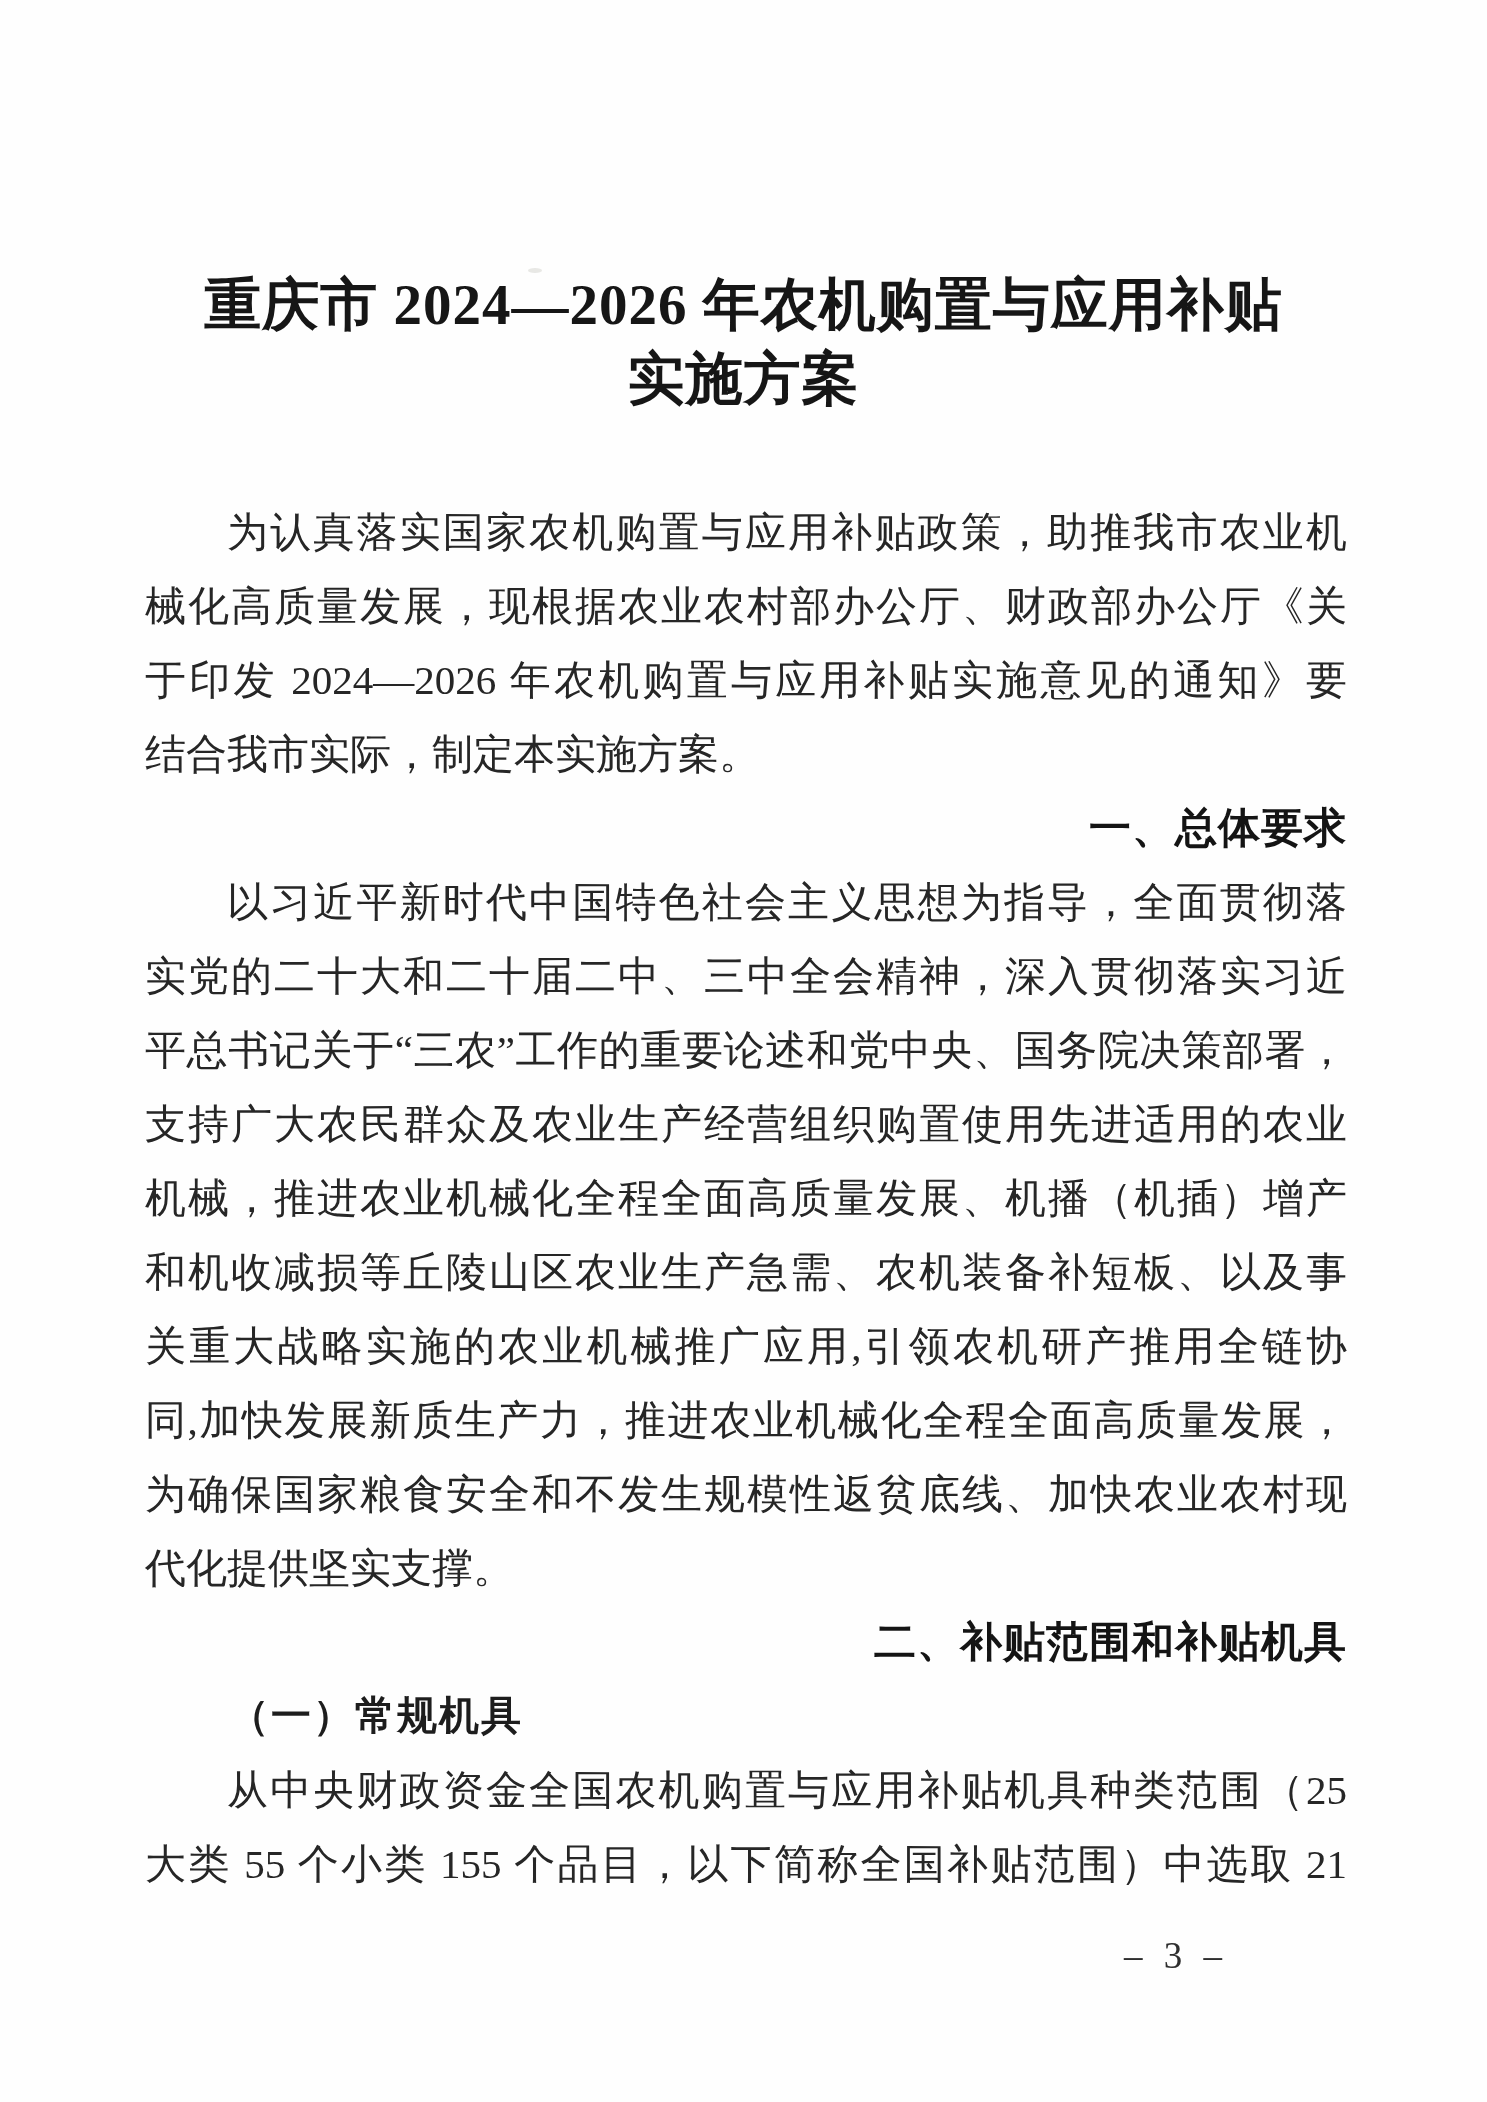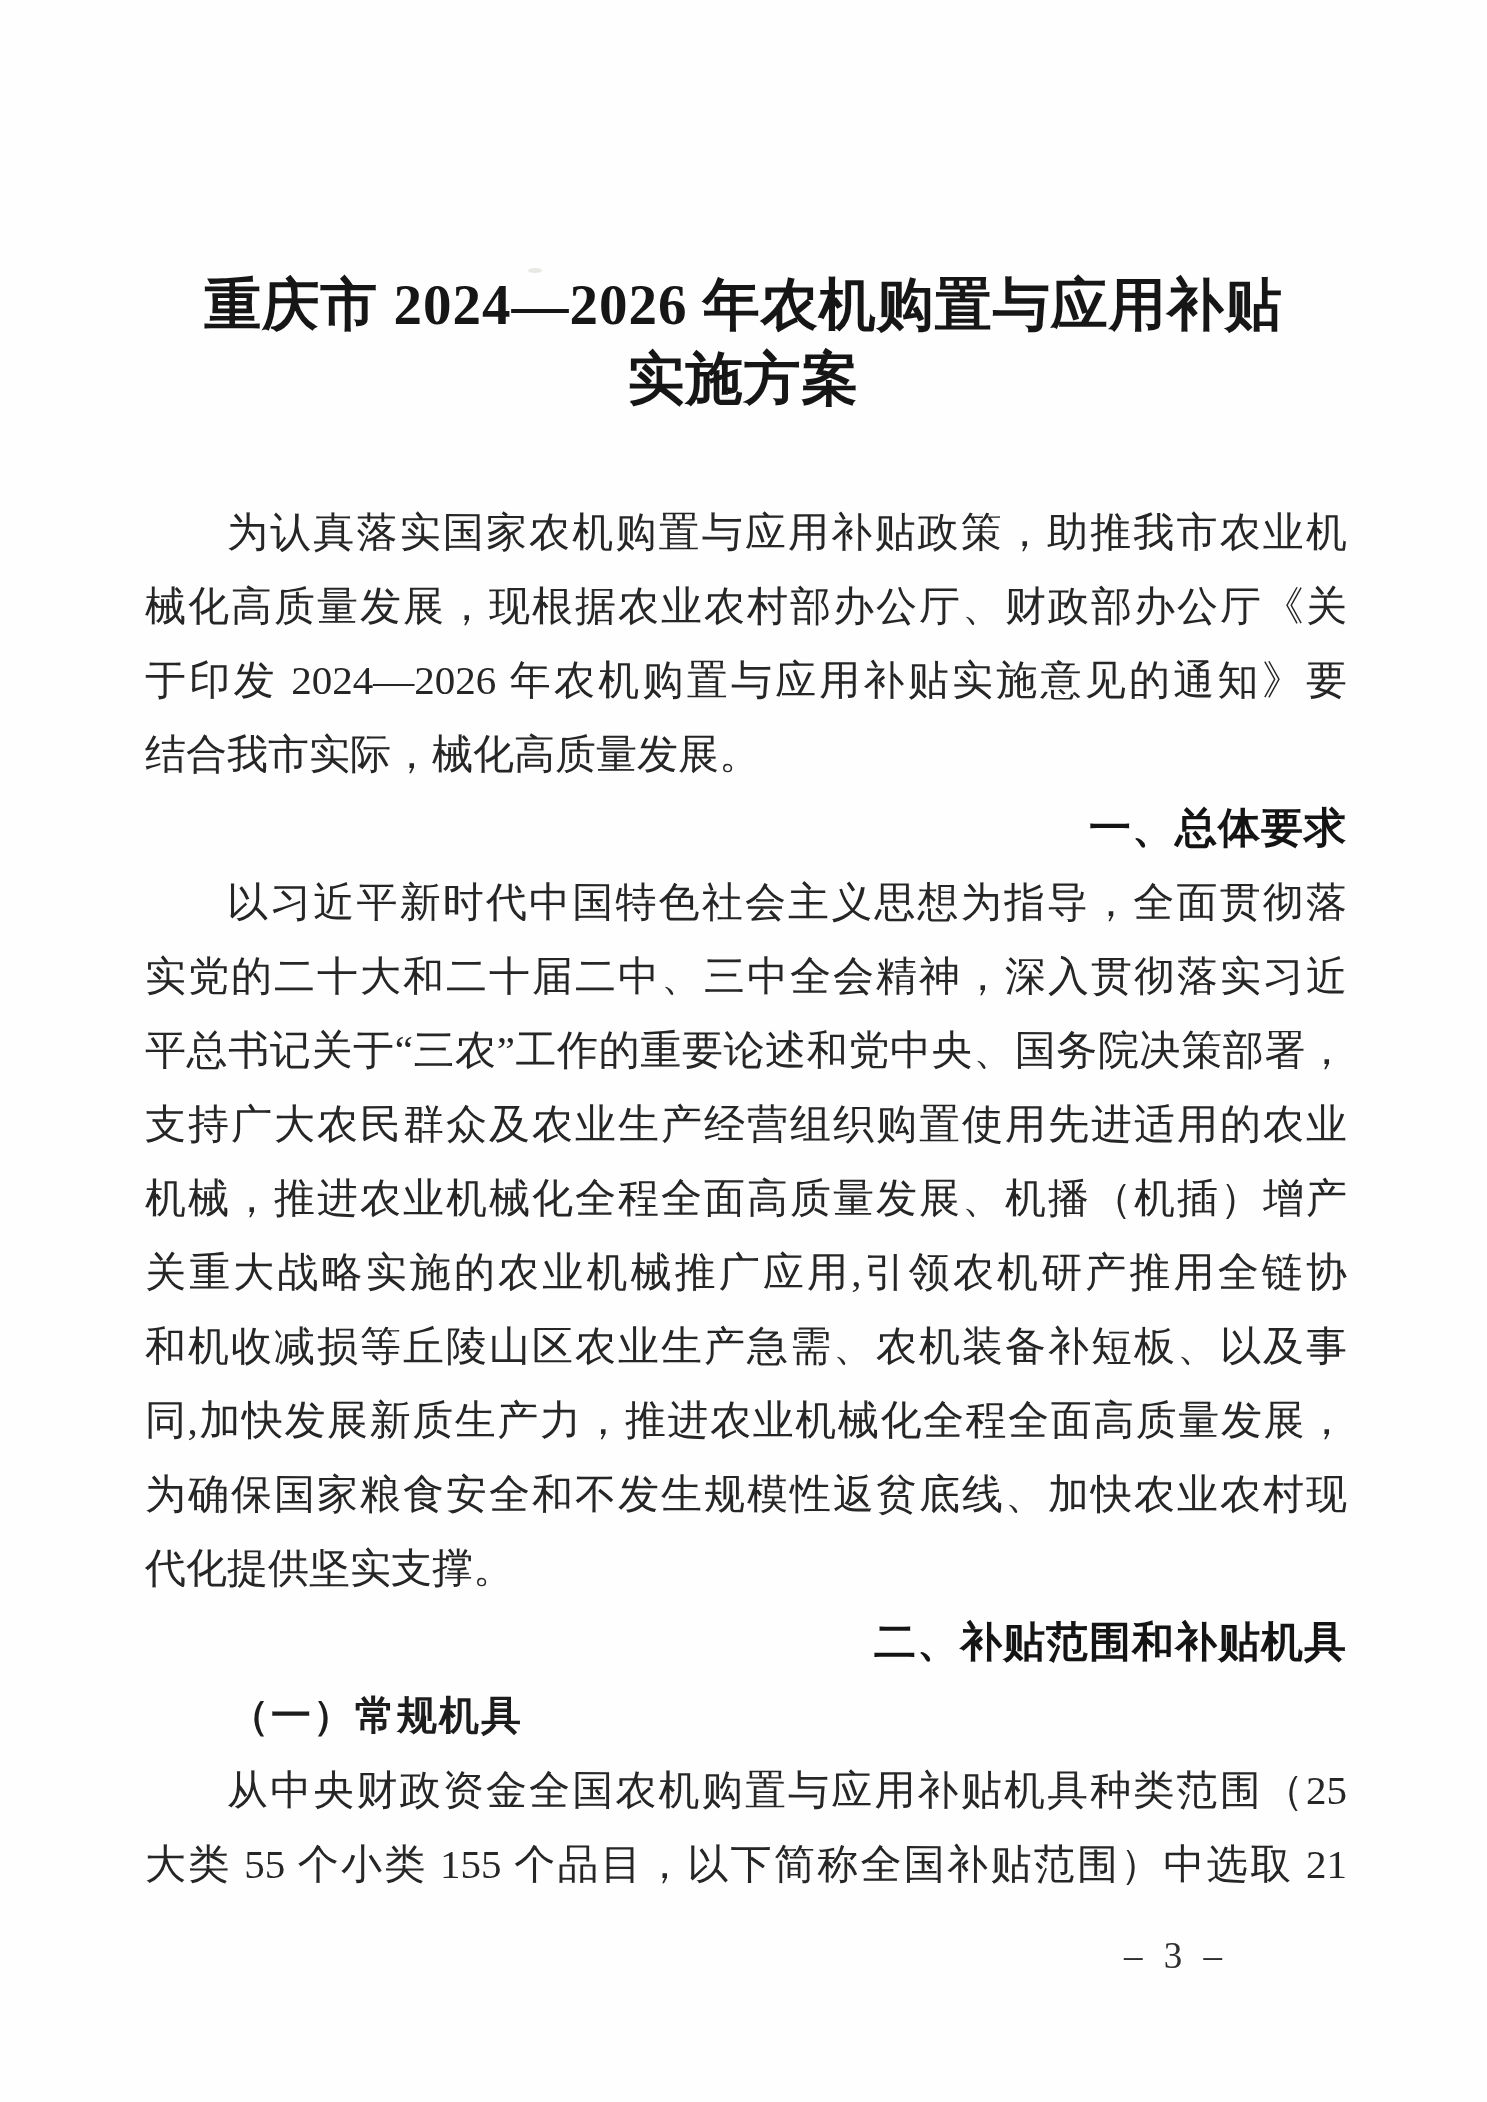--- a/index.html
+++ b/index.html
@@ -93,33 +93,33 @@
     <div>重庆市 2024—2026 年农机购置与应用补贴</div>
     <div>实施方案</div>
   </div>
 
   <div class="body-text">
 
     <div class="para">
         <div class="line first">为认真落实国家农机购置与应用补贴政策，助推我市农业机</div>
         <div class="line">械化高质量发展，现根据农业农村部办公厅、财政部办公厅《关</div>
         <div class="line">于印发 2024—2026 年农机购置与应用补贴实施意见的通知》要求，</div>
-        <div class="line last">结合我市实际，械化高质量发展。</div>
+        <div class="line last">结合我市实际，制定本实施方案。</div>
       </div>
 
     <div class="heading-1">一、总体要求</div>
 
     <div class="para">
         <div class="line first">以习近平新时代中国特色社会主义思想为指导，全面贯彻落</div>
         <div class="line">实党的二十大和二十届二中、三中全会精神，深入贯彻落实习近</div>
         <div class="line">平总书记关于“三农”工作的重要论述和党中央、国务院决策部署，</div>
         <div class="line">支持广大农民群众及农业生产经营组织购置使用先进适用的农业</div>
         <div class="line">机械，推进农业机械化全程全面高质量发展、机播（机插）增产</div>
+        <div class="line">和机收减损等丘陵山区农业生产急需、农机装备补短板、以及事</div>
         <div class="line">关重大战略实施的农业机械推广应用,引领农机研产推用全链协</div>
-        <div class="line">和机收减损等丘陵山区农业生产急需、农机装备补短板、以及事</div>
         <div class="line">同,加快发展新质生产力，推进农业机械化全程全面高质量发展，</div>
         <div class="line">为确保国家粮食安全和不发生规模性返贫底线、加快农业农村现</div>
         <div class="line last">代化提供坚实支撑。</div>
       </div>
 
     <div class="heading-1">二、补贴范围和补贴机具</div>
 
     <div class="heading-2">（一）常规机具</div>
 
     <div class="para">

